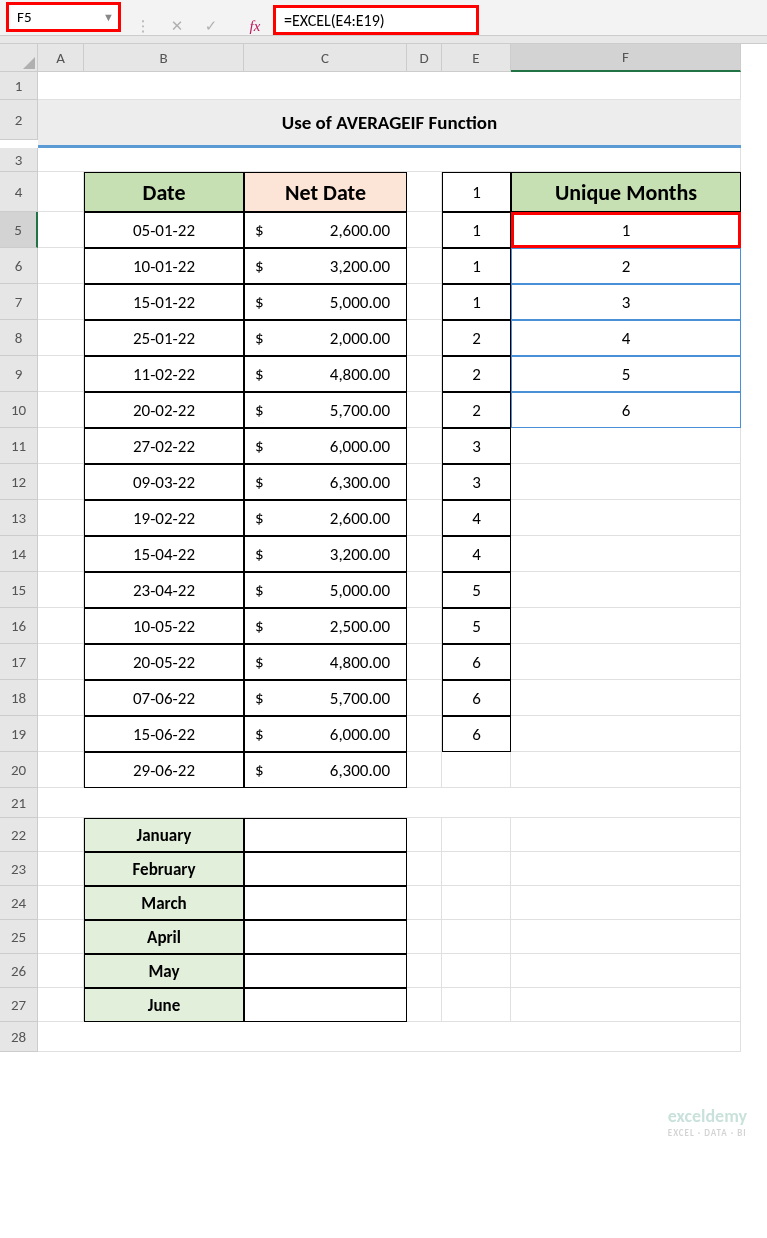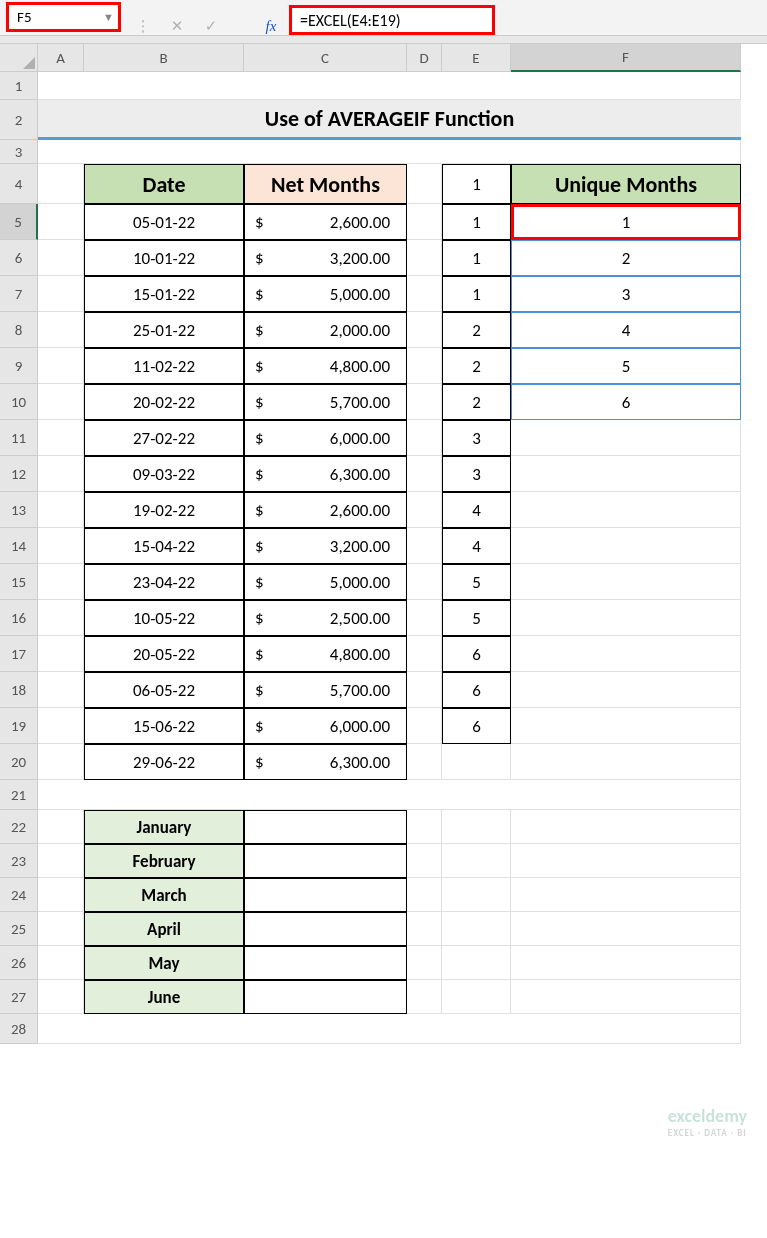--- a/index.html
+++ b/index.html
@@ -31,21 +31,21 @@
   }
   .name-box .dd { color: #888; font-size: 11px; }
   .fb-btns {
     display: flex;
     align-items: center;
     margin-left: 14px;
     color: #b0b0b0;
     gap: 18px;
   }
   .fb-btns span { font-size: 15px; display:inline-block; width:16px; text-align:center; }
-  .fx {  color: #1d4ed8; font-style: italic; font-family: "Times New Roman", serif; margin-left: 26px;}
+  .fx {  color: #be185d; font-style: italic; font-family: "Times New Roman", serif; margin-left: 10px;}
   .formula-input {
     flex: 0 0 auto;
     width: 206px;
     margin-left: 10px;
     height: 30px;
     border: 3px solid #ff0000;
     background: #fff;
     display: flex;
     align-items: center;
     padding: 0 8px;
@@ -90,27 +90,27 @@
   }
   .cell {
     border-right: 1px solid #e0e0e0;
     border-bottom: 1px solid #e0e0e0;
     position: relative;
   }
   .rh-tall { height: 36px; }
   .rh-40 { height: 40px; }
   .title-cell {
     grid-column: 2 / 8;
-    height: 40px;
+    height: 48px;
     background: #ededed;
     display: flex;
     align-items: center;
     justify-content: center;
     font-weight: bold;
-    font-size: 22px;
+    font-size: 19px;
     border-bottom: 3px solid #5b9bd5;
   }
   .tbl-header {
     background: #c6e0b4;
     font-weight: bold;
     font-size: 22px;
     border: 1.5px solid #000;
     display:flex; align-items:center; justify-content:center;
     height: 40px;
   }
@@ -190,21 +190,21 @@
 
   <div class="row-header rh-40">2</div>
   <div class="title-cell">Use of AVERAGEIF Function</div>
 
   <div class="row-header" style="height:24px">3</div>
   <div class="cell" style="grid-column:2/8;height:24px"></div>
 
   <div class="row-header rh-40">4</div>
   <div class="cell rh-40"></div>
   <div class="tbl-header">Date</div>
-  <div class="tbl-header peach">Net Months</div>
+  <div class="tbl-header peach">Net Date</div>
   <div class="cell rh-40"></div>
   <div class="tbl-cell" style="height:40px">1</div>
   <div class="tbl-header">Unique Months</div>
 </div>
 
 <div class="grid" id="data-rows">
     <div class="row-header rh-tall selected">5</div>
     <div class="cell rh-tall"></div>
     <div class="tbl-cell">05-01-22</div>
     <div class="tbl-cell money">
@@ -342,21 +342,21 @@
     <div class="tbl-cell money">
       <span>$</span>
       <span>4,800.00</span>
     </div>
     <div class="cell rh-tall"></div>
     <div class="tbl-cell">6</div>
     <div class="cell rh-tall"></div>
 
     <div class="row-header rh-tall ">18</div>
     <div class="cell rh-tall"></div>
-    <div class="tbl-cell">06-05-22</div>
+    <div class="tbl-cell">07-06-22</div>
     <div class="tbl-cell money">
       <span>$</span>
       <span>5,700.00</span>
     </div>
     <div class="cell rh-tall"></div>
     <div class="tbl-cell">6</div>
     <div class="cell rh-tall"></div>
 
     <div class="row-header rh-tall ">19</div>
     <div class="cell rh-tall"></div>

